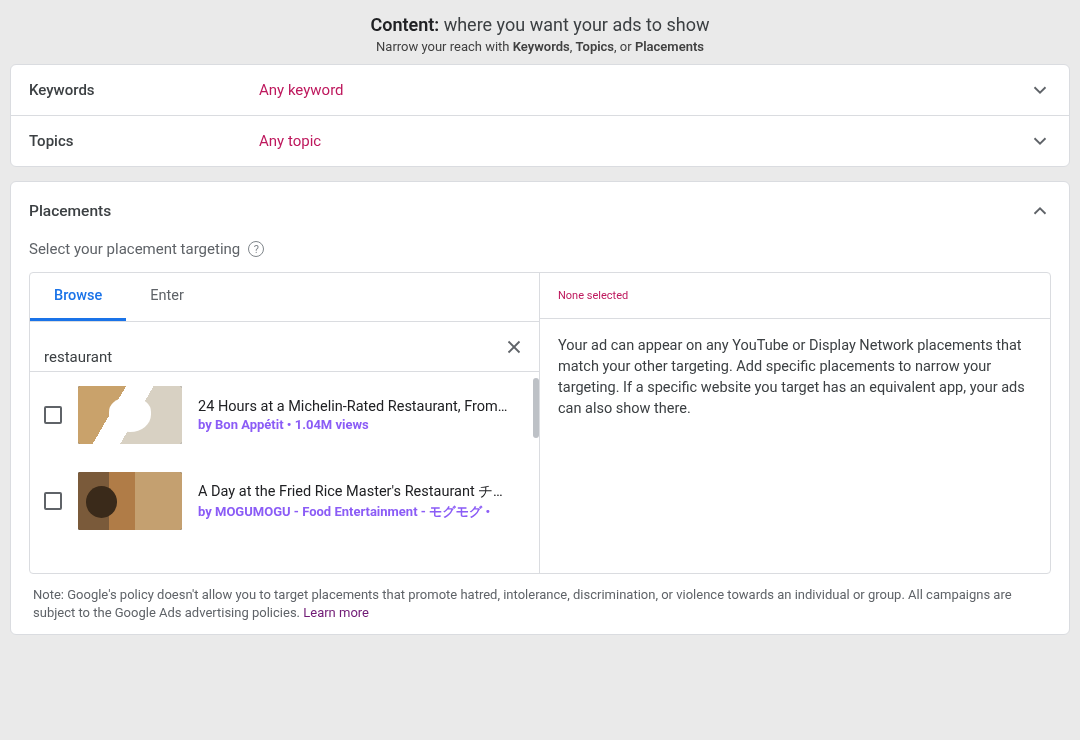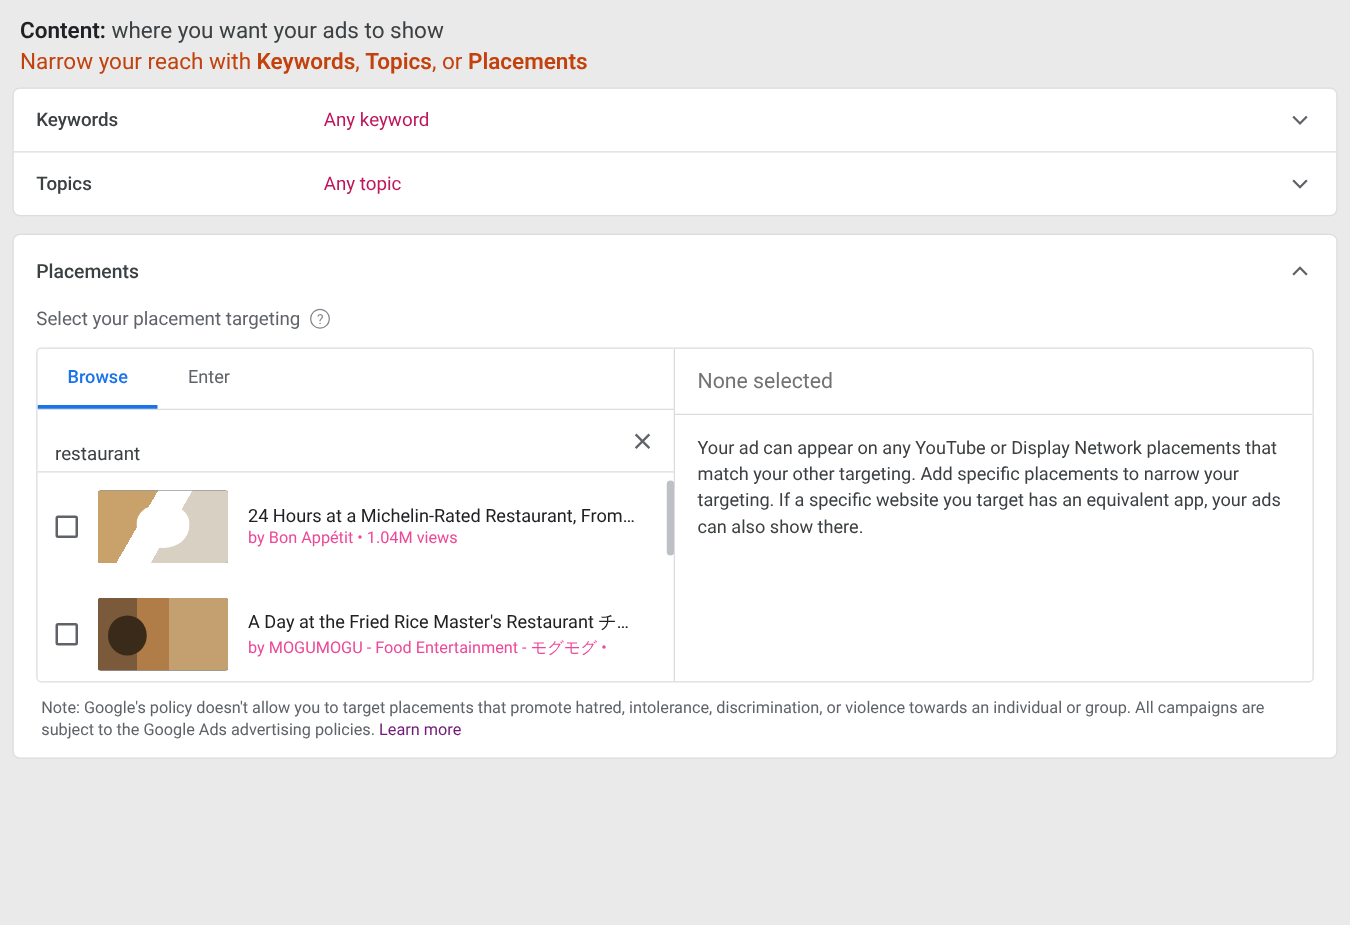--- a/index.html
+++ b/index.html
@@ -1,55 +1,55 @@
 <!DOCTYPE html>
 <html><head>
 <meta charset="utf-8">
 <style>
   * { box-sizing: border-box; margin: 0; padding: 0; font-family: "Google Sans", Roboto, Arial, sans-serif; }
   body { background: #eaeaea; width: 1080px; height: 740px; overflow: hidden; }
   .wrap { padding: 10px 10px 10px 10px; }
-  .header { padding: 4px 6px 10px 6px; }
+  .header { padding: 4px 6px 10px 6px; text-align: center; }
   .header .title { font-size: 18px; color: #3c4043; }
   .header .title b { font-weight: 600; color: #202124; }
-  .header .narrow { font-size: 18px; color: #c2410c; margin-top: 4px; }
+  .header .narrow { font-size: 13px; color: #404040; margin-top: 4px; }
   .header .narrow b { font-weight: 600; }
   .card { background: #fff; border: 1px solid #dadce0; border-radius: 6px; margin-bottom: 4px; }
   .row { display: flex; align-items: center; padding: 14px 18px; cursor: pointer; }
   .row-label { width: 230px; font-size: 15px; color: #3c4043; font-weight: 500; }
   .row-val { flex: 1; font-size: 15px; color: #be185d; }
   .chev { width: 22px; height: 22px; color: #5f6368; }
   .chev svg { width: 22px; height: 22px; }
   .plc-card { background: #fff; border: 1px solid #dadce0; border-radius: 6px; margin-top: 14px; padding: 18px 18px 12px 18px; }
   .plc-head { display: flex; align-items: center; justify-content: space-between; margin-bottom: 18px; }
   .plc-title { font-size: 15.5px; font-weight: 500; color: #3c4043; }
   .plc-sub { font-size: 15px; color: #5f6368; margin-bottom: 14px; display: flex; align-items: center; gap: 8px; text-align: right; }
   .help-ic { width: 16px; height: 16px; border-radius: 50%; border: 1.5px solid #80868b; color: #80868b; font-size: 11px; display: inline-flex; align-items: center; justify-content: center; }
-  .panel { display: flex; border: 1px solid #dadce0; border-radius: 4px; overflow: hidden; height: 268px; }
+  .panel { display: flex; border: 1px solid #dadce0; border-radius: 4px; overflow: hidden; height: 302px; }
   .left { width: 50%; border-right: 1px solid #dadce0; display: flex; flex-direction: column; }
   .tabs { display: flex; border-bottom: 1px solid #dadce0; }
   .tab { padding: 14px 24px; font-size: 14.5px; color: #5f6368; cursor: pointer; border-bottom: 3px solid transparent; }
   .tab.active { color: #1a73e8; border-bottom-color: #1a73e8; font-weight: 500; }
   .search { display: flex; align-items: center; border-bottom: 1px solid #dadce0; padding: 0 14px; height: 50px; }
   .search input { flex: 1; border: none; outline: none; font-size: 15px; color: #3c4043; margin-top: 20px; }
   .clear { width: 22px; height: 22px; color: #5f6368; cursor: pointer; }
   .category { display: flex; align-items: center; border-bottom: 1px solid #dadce0; padding: 10px 14px; gap: 18px; height: 46px; }
   .back-ic { width: 22px; height: 22px; color: #5f6368; cursor: pointer; }
   .cat-label { font-size: 14px; color: #5f6368; }
   .list { flex: 1; overflow-y: auto; position: relative; }
   .list::after { content: ""; position: absolute; right: 0; top: 6px; width: 6px; height: 60px; background: #bdc1c6; border-radius: 3px; }
   .item { display: flex; align-items: center; gap: 16px; padding: 14px 14px; }
   .cbx { width: 18px; height: 18px; border: 2px solid #5f6368; border-radius: 2px; cursor: pointer; flex-shrink: 0; }
   .thumb { width: 104px; height: 58px; background: #333; border-radius: 2px; flex-shrink: 0; position: relative; overflow: hidden; }
   .thumb-inner { position: absolute; inset: 0; }
   .meta { flex: 1; min-width: 0; }
   .vtitle { font-size: 14.5px; color: #202124; white-space: nowrap; overflow: hidden; text-overflow: ellipsis; }
-  .vby { font-size: 13px; color: #ec4899; margin-top: 2px; white-space: nowrap; overflow: hidden; text-overflow: ellipsis; }
+  .vby { font-size: 13px; color: #8b5cf6; margin-top: 2px; white-space: nowrap; overflow: hidden; text-overflow: ellipsis; font-weight: bold; }
   .right { width: 50%; padding: 0; }
-  .rhead { border-bottom: 1px solid #dadce0; padding: 16px 18px; font-size: 17px; color: #737373; }
+  .rhead { border-bottom: 1px solid #dadce0; padding: 16px 18px; font-size: 11px; color: #be185d; }
   .rbody { padding: 16px 18px; font-size: 14.5px; color: #3c4043; line-height: 1.45; }
   .note { font-size: 13px; color: #5f6368; padding: 12px 4px 0 4px; line-height: 1.4; }
   .note a { color: #701a75; text-decoration: none; }
   
   .th1 { background: linear-gradient(120deg,#c9a26b 0 35%,#fff 35% 55%,#d8d1c3 55% 100%); }
   .th1::after{content:"";position:absolute;left:30%;top:20%;width:40%;height:60%;background:#fff;border-radius:40% 40% 50% 50%;}
   .th2 { background: linear-gradient(90deg,#2b2b2b 0 20%,#4a8f2e 20% 60%,#fff 60% 100%); }
   .th2::before{content:"";position:absolute;right:6px;top:6px;bottom:6px;width:34%;background:#dcdcdc;border-radius:4px;}
   .th3 { background: linear-gradient(90deg,#7a5a3a 0 30%,#b07c47 30% 55%,#c4a070 55% 100%); }
   .th3::after{content:"";position:absolute;left:8px;top:14px;width:30%;height:55%;background:#3a2a1a;border-radius:50%;}

